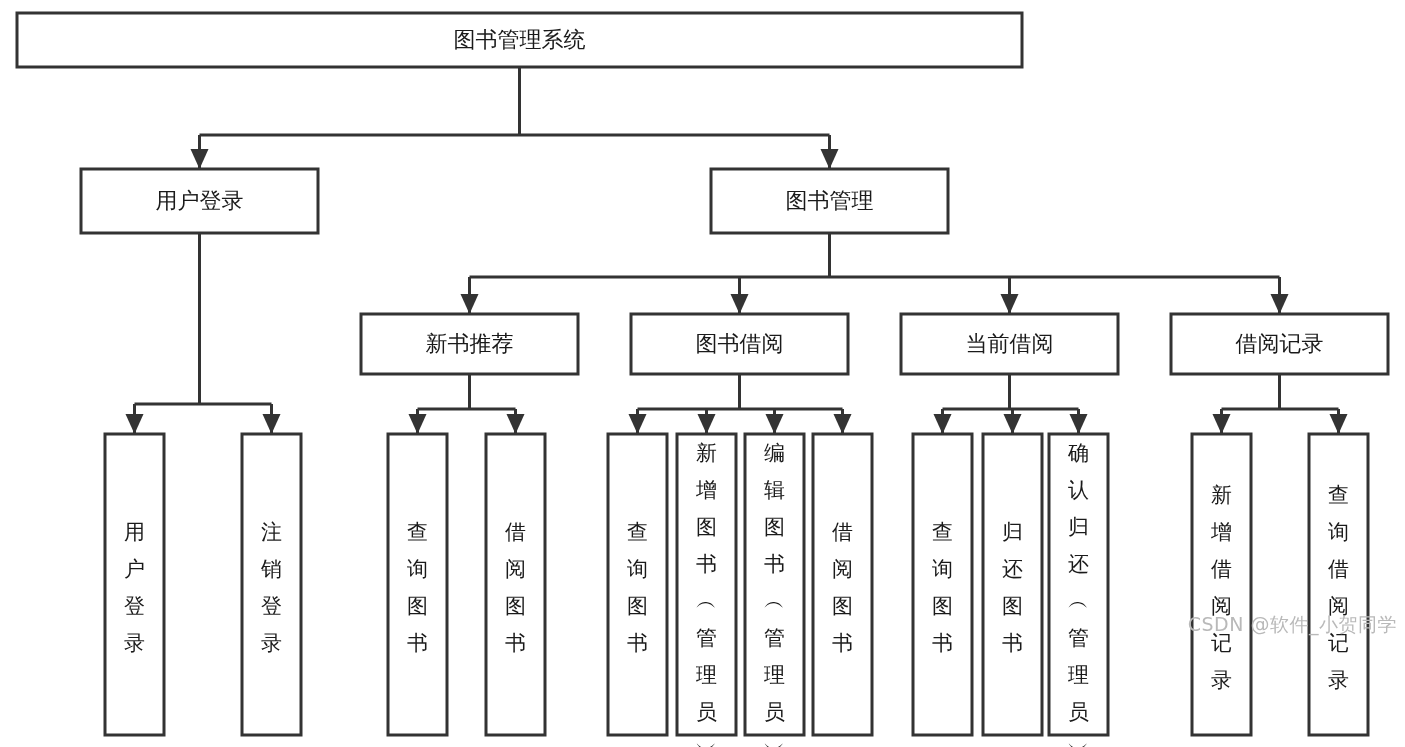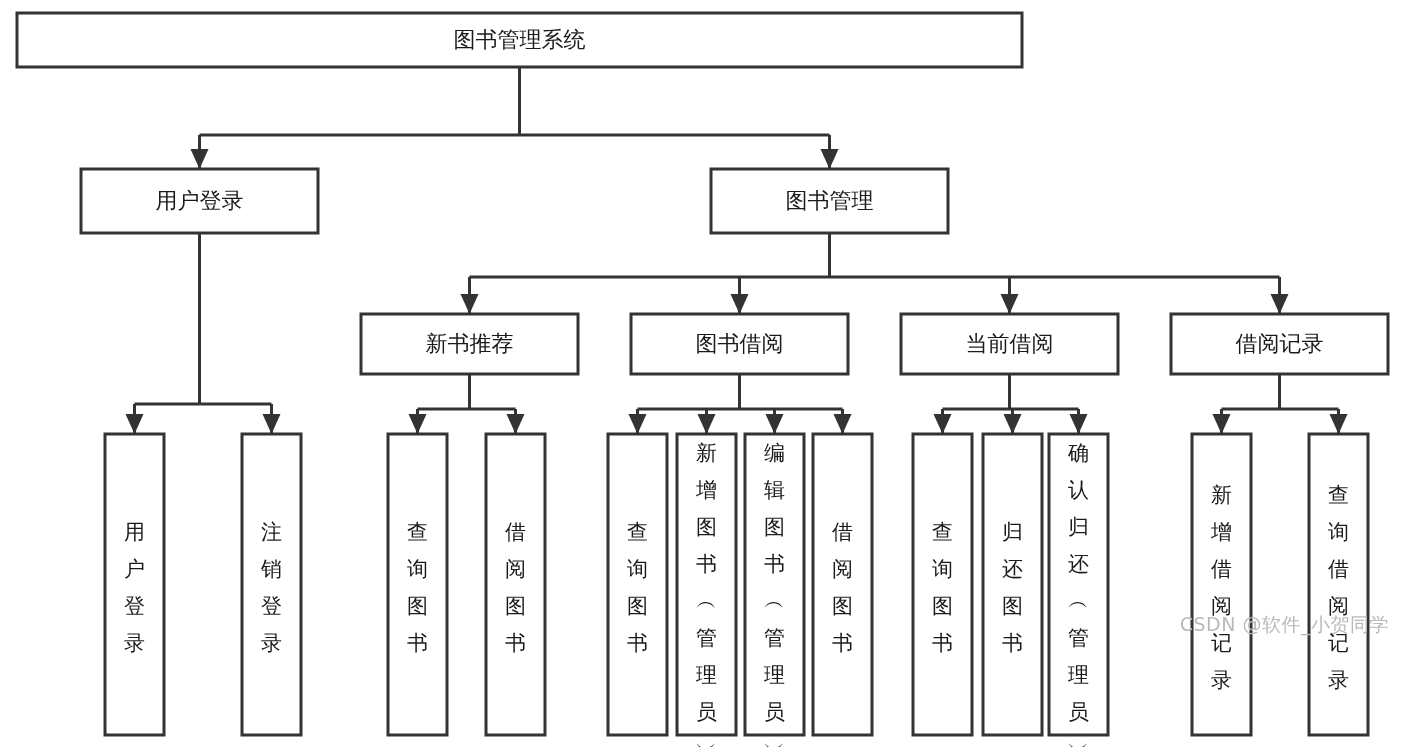--- a/index.html
+++ b/index.html
@@ -50,21 +50,21 @@
     dominant-baseline: middle;
   }
   .node-label-v {
     font-family: "DejaVu Sans", "Liberation Sans", sans-serif;
     font-size: 21px;
     fill: #1a1a1a;
     text-anchor: middle;
   }
   .watermark {
     position: absolute;
-    right: 16px;
+    right: 8px;
     bottom: 6px;
     font-family: "DejaVu Sans", "Liberation Sans", sans-serif;
     font-size: 19px;
     color: #b9b9b9;
     letter-spacing: 0.5px;
     white-space: nowrap;
     user-select: none;
   }
 </style>
 </head>

